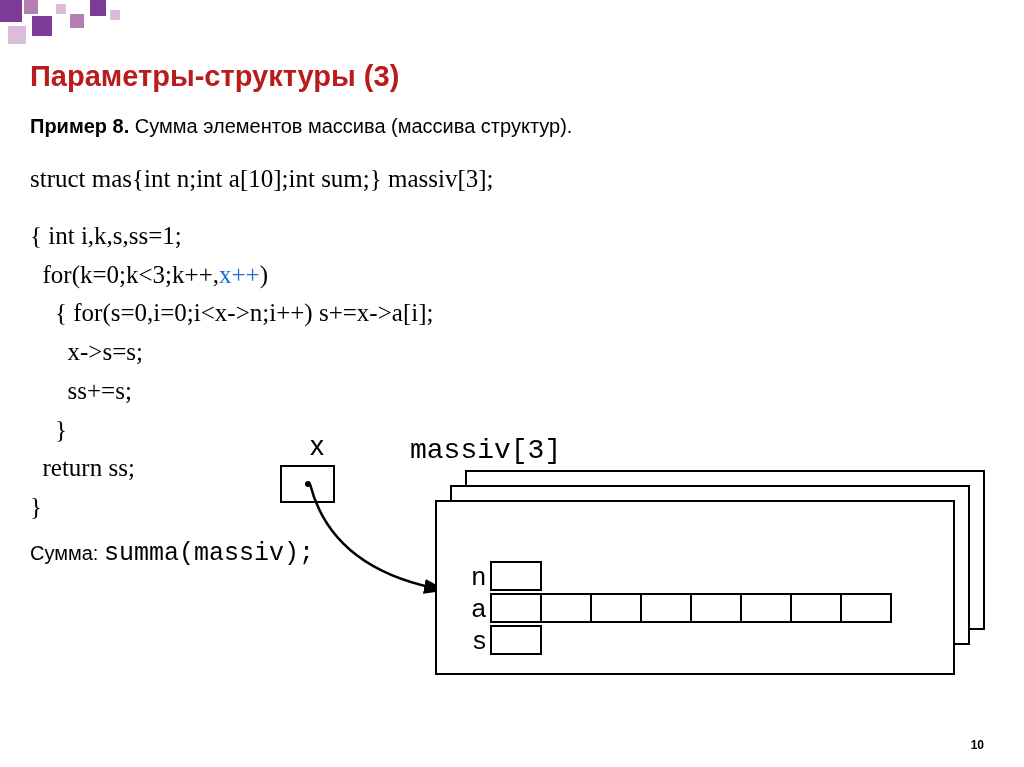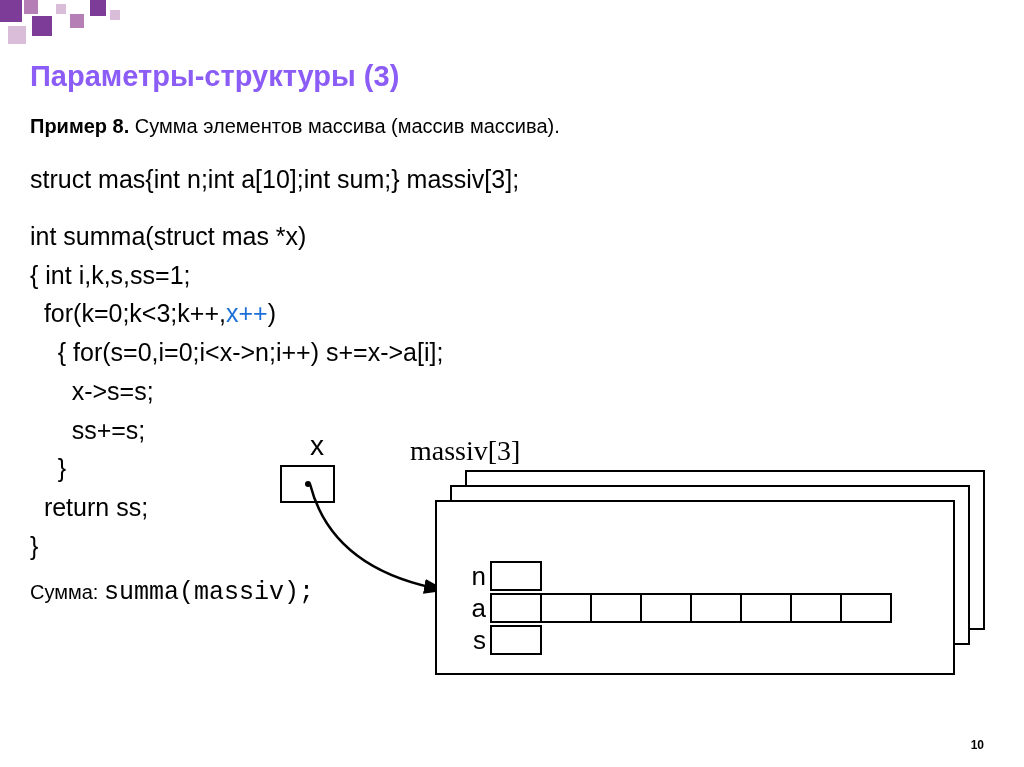--- a/index.html
+++ b/index.html
@@ -19,29 +19,29 @@
     height: 60px;
   }
   .sq { position: absolute; }
   .content {
     padding: 60px 30px 0 30px;
   }
   .title {
     font-size: 29px;
     font-weight: bold;
     margin-bottom: 22px;
-    color: #8b5cf6;
+    color: #b91c1c;
   }
   .subtitle {
     font-size: 20px;
     margin-bottom: 22px;
   }
   .subtitle b { font-weight: bold; }
   .code {
-    font-family: Liberation Sans, sans-serif;
+    font-family: Liberation Serif, serif;
     font-size: 25px;
     line-height: 1.55;
     white-space: pre;
   }
   .hl { color: #1a6fd8; }
   .call-line {
     font-size: 20px;
     margin-top: 12px;
   }
   .call-line .mono { font-family: "Courier New", Courier, monospace; font-size: 25px; text-align: right; }
@@ -61,21 +61,21 @@
   }
   .x-label {
     position: absolute;
     font-family: Arial;
     font-size: 28px;
     left: 30px;
     top: 0;
   }
   .massiv-label {
     position: absolute;
-    font-family: Liberation Serif, serif;
+    font-family: Liberation Mono, monospace;
     font-size: 28px;
     left: 130px;
     top: 5px;
   }
   .x-box {
     position: absolute;
     left: 0;
     top: 35px;
     width: 55px;
     height: 38px;
@@ -143,26 +143,25 @@
   <div class="sq" style="left:56px;top:4px;width:10px;height:10px;background:#d9bdd9;"></div>
   <div class="sq" style="left:70px;top:14px;width:14px;height:14px;background:#b57fb5;"></div>
   <div class="sq" style="left:90px;top:0;width:16px;height:16px;background:#7d3c98;"></div>
   <div class="sq" style="left:110px;top:10px;width:10px;height:10px;background:#d9bdd9;"></div>
 </div>
 
 <div class="content">
   <h1 class="title">Параметры-структуры (3)</h1>
 
   <p class="subtitle">
-    <b>Пример 8.</b><span> Сумма элементов массива (массив массива).</span>
+    <b>Пример 8.</b><span> Сумма элементов массива (массива структур).</span>
   </p>
 
   <div class="code">struct mas{int n;int a[10];int sum;} massiv[3];</div>
   <div style="height:18px"></div>
-  <div class="code">int summa(struct mas *x)</div>
   <div class="code">{ int i,k,s,ss=1;</div>
   <div class="code"><span>  for(k=0;k&lt;3;k++,</span><span class="hl">x++</span><span>)</span></div>
   <div class="code">    { for(s=0,i=0;i&lt;x-&gt;n;i++) s+=x-&gt;a[i];</div>
   <div class="code">      x-&gt;s=s;</div>
   <div class="code">      ss+=s;</div>
   <div class="code">    }</div>
   <div class="code">  return ss;</div>
   <div class="code">}</div>
 
   <p class="call-line">

